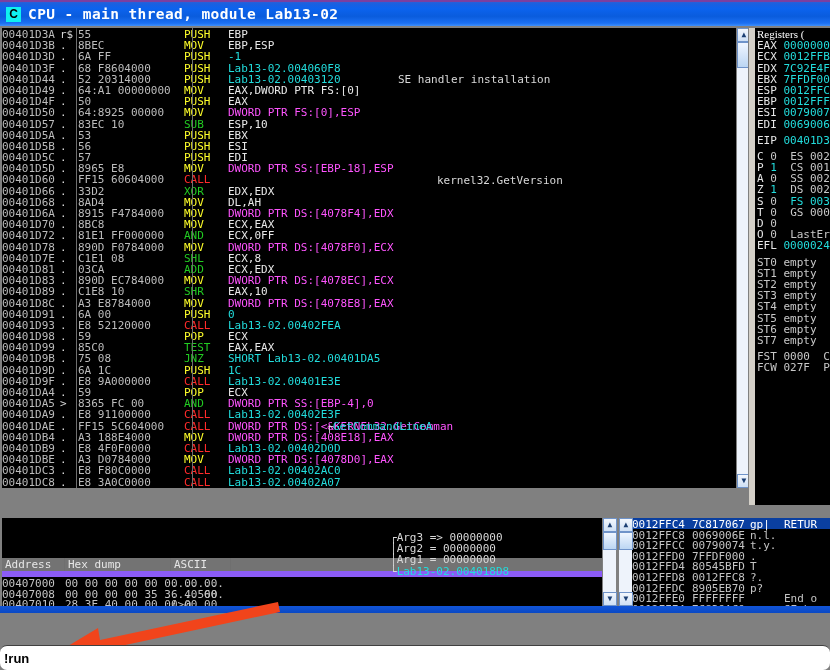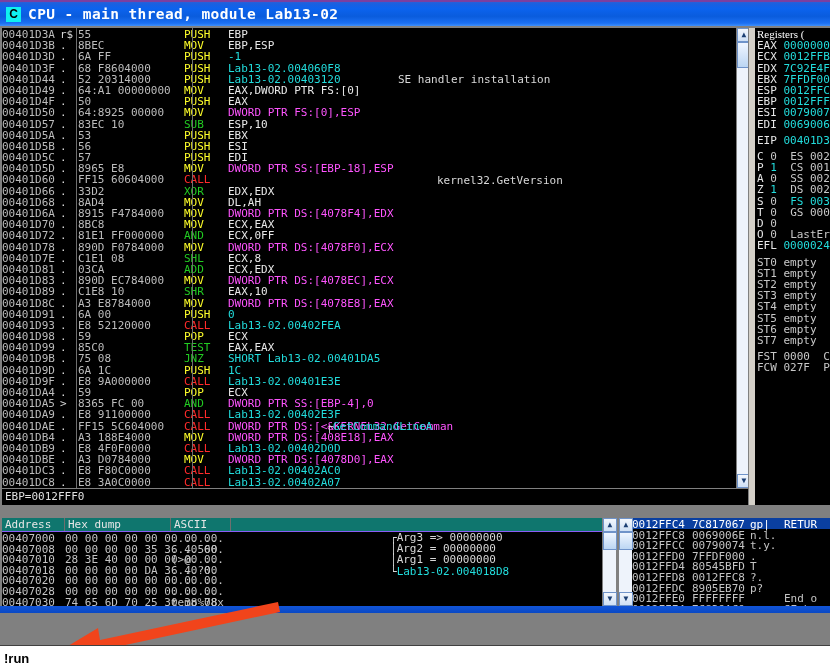--- a/index.html
+++ b/index.html
@@ -115,23 +115,23 @@
     width:14px;box-sizing:border-box;
     background:linear-gradient(to bottom,#f0f6ff,#bcd6f3);
     border:1px solid #6f93c9;
   }
 
   
   #dump{
     left:2px;top:518px;width:614px;height:88px;background:#000;
   }
   .dump-head{
-    height:13px;line-height:13px;background:#0f766e;color:#e6e6e6;
-    font:11px "DejaVu Sans Mono","Liberation Mono",monospace;
-    white-space:pre;display:flex;border-bottom:1px solid #8b5cf6;
+    height:13px;line-height:13px;background:#737373;color:#e6e6e6;
+    font:11px "DejaVu Sans Mono","Liberation Mono",monospace;
+    white-space:pre;display:flex;border-bottom:6px solid #8b5cf6;margin-top:40px;
   }
   .dh{border-right:1px solid #6f6f6f;padding-left:3px;box-sizing:border-box;}
   .dumpline{
     height:10.6px;line-height:10.6px;white-space:pre;
     font:11px "DejaVu Sans Mono","Liberation Mono",monospace;
     color:#c4c4c4;display:flex;
   }
   .dm-addr{width:63px;flex:none;color:#c4c4c4;}
   .dm-hex{width:106px;flex:none;color:#c4c4c4;}
   .dm-asc{flex:none;color:#c4c4c4;}
@@ -158,21 +158,21 @@
     background:linear-gradient(to bottom,#1154d8,#0a49c4);
   }
   #graybg{
     position:absolute;left:0;top:613px;width:830px;height:57px;background:#808080;
   }
   #cmdline{
     position:absolute;left:0;top:645px;width:830px;height:25px;
     background:#ffffff;
     border-top:1px solid #404040;
     box-sizing:border-box;
-    display:flex;align-items:center;
+    display:flex;align-items:center;border-radius:7px;
   }
   #cmdline .txt{
     color:#000;font:bold 13px "Liberation Sans",sans-serif;
     padding-left:4px;
   }
   #arrow{position:absolute;left:40px;top:600px;width:240px;height:62px;pointer-events:none;}
 </style>
 </head>
 <body>
 
@@ -233,21 +233,20 @@
   <div class="divider-col2"></div>
 
   <div class="vscroll" style="left:736px;top:28px;height:460px;">
     <div class="sb-btn">▲</div>
     <div class="sb-track" style="height:432px;position:relative;">
       <div class="sb-thumb" style="height:26px;position:absolute;top:0;"></div>
     </div>
     <div class="sb-btn">▼</div>
   </div>
 
-  <div id="ebpbar">EBP=0012FFF0</div>
 
   <div class="panel" id="regs">
     <div id="regs-rows">
         <div class="rline"><span class="rtitle">Registers (</span></div>
         <div class="rline"><span class="rname">EAX </span><span class="rval">0000000</span></div>
         <div class="rline"><span class="rname">ECX </span><span class="rval">0012FFB</span></div>
         <div class="rline"><span class="rname">EDX </span><span class="rval">7C92E4F</span></div>
         <div class="rline"><span class="rname">EBX </span><span class="rval">7FFDF00</span></div>
         <div class="rline"><span class="rname">ESP </span><span class="rval">0012FFC</span></div>
         <div class="rline"><span class="rname">EBP </span><span class="rval">0012FFF</span></div>

